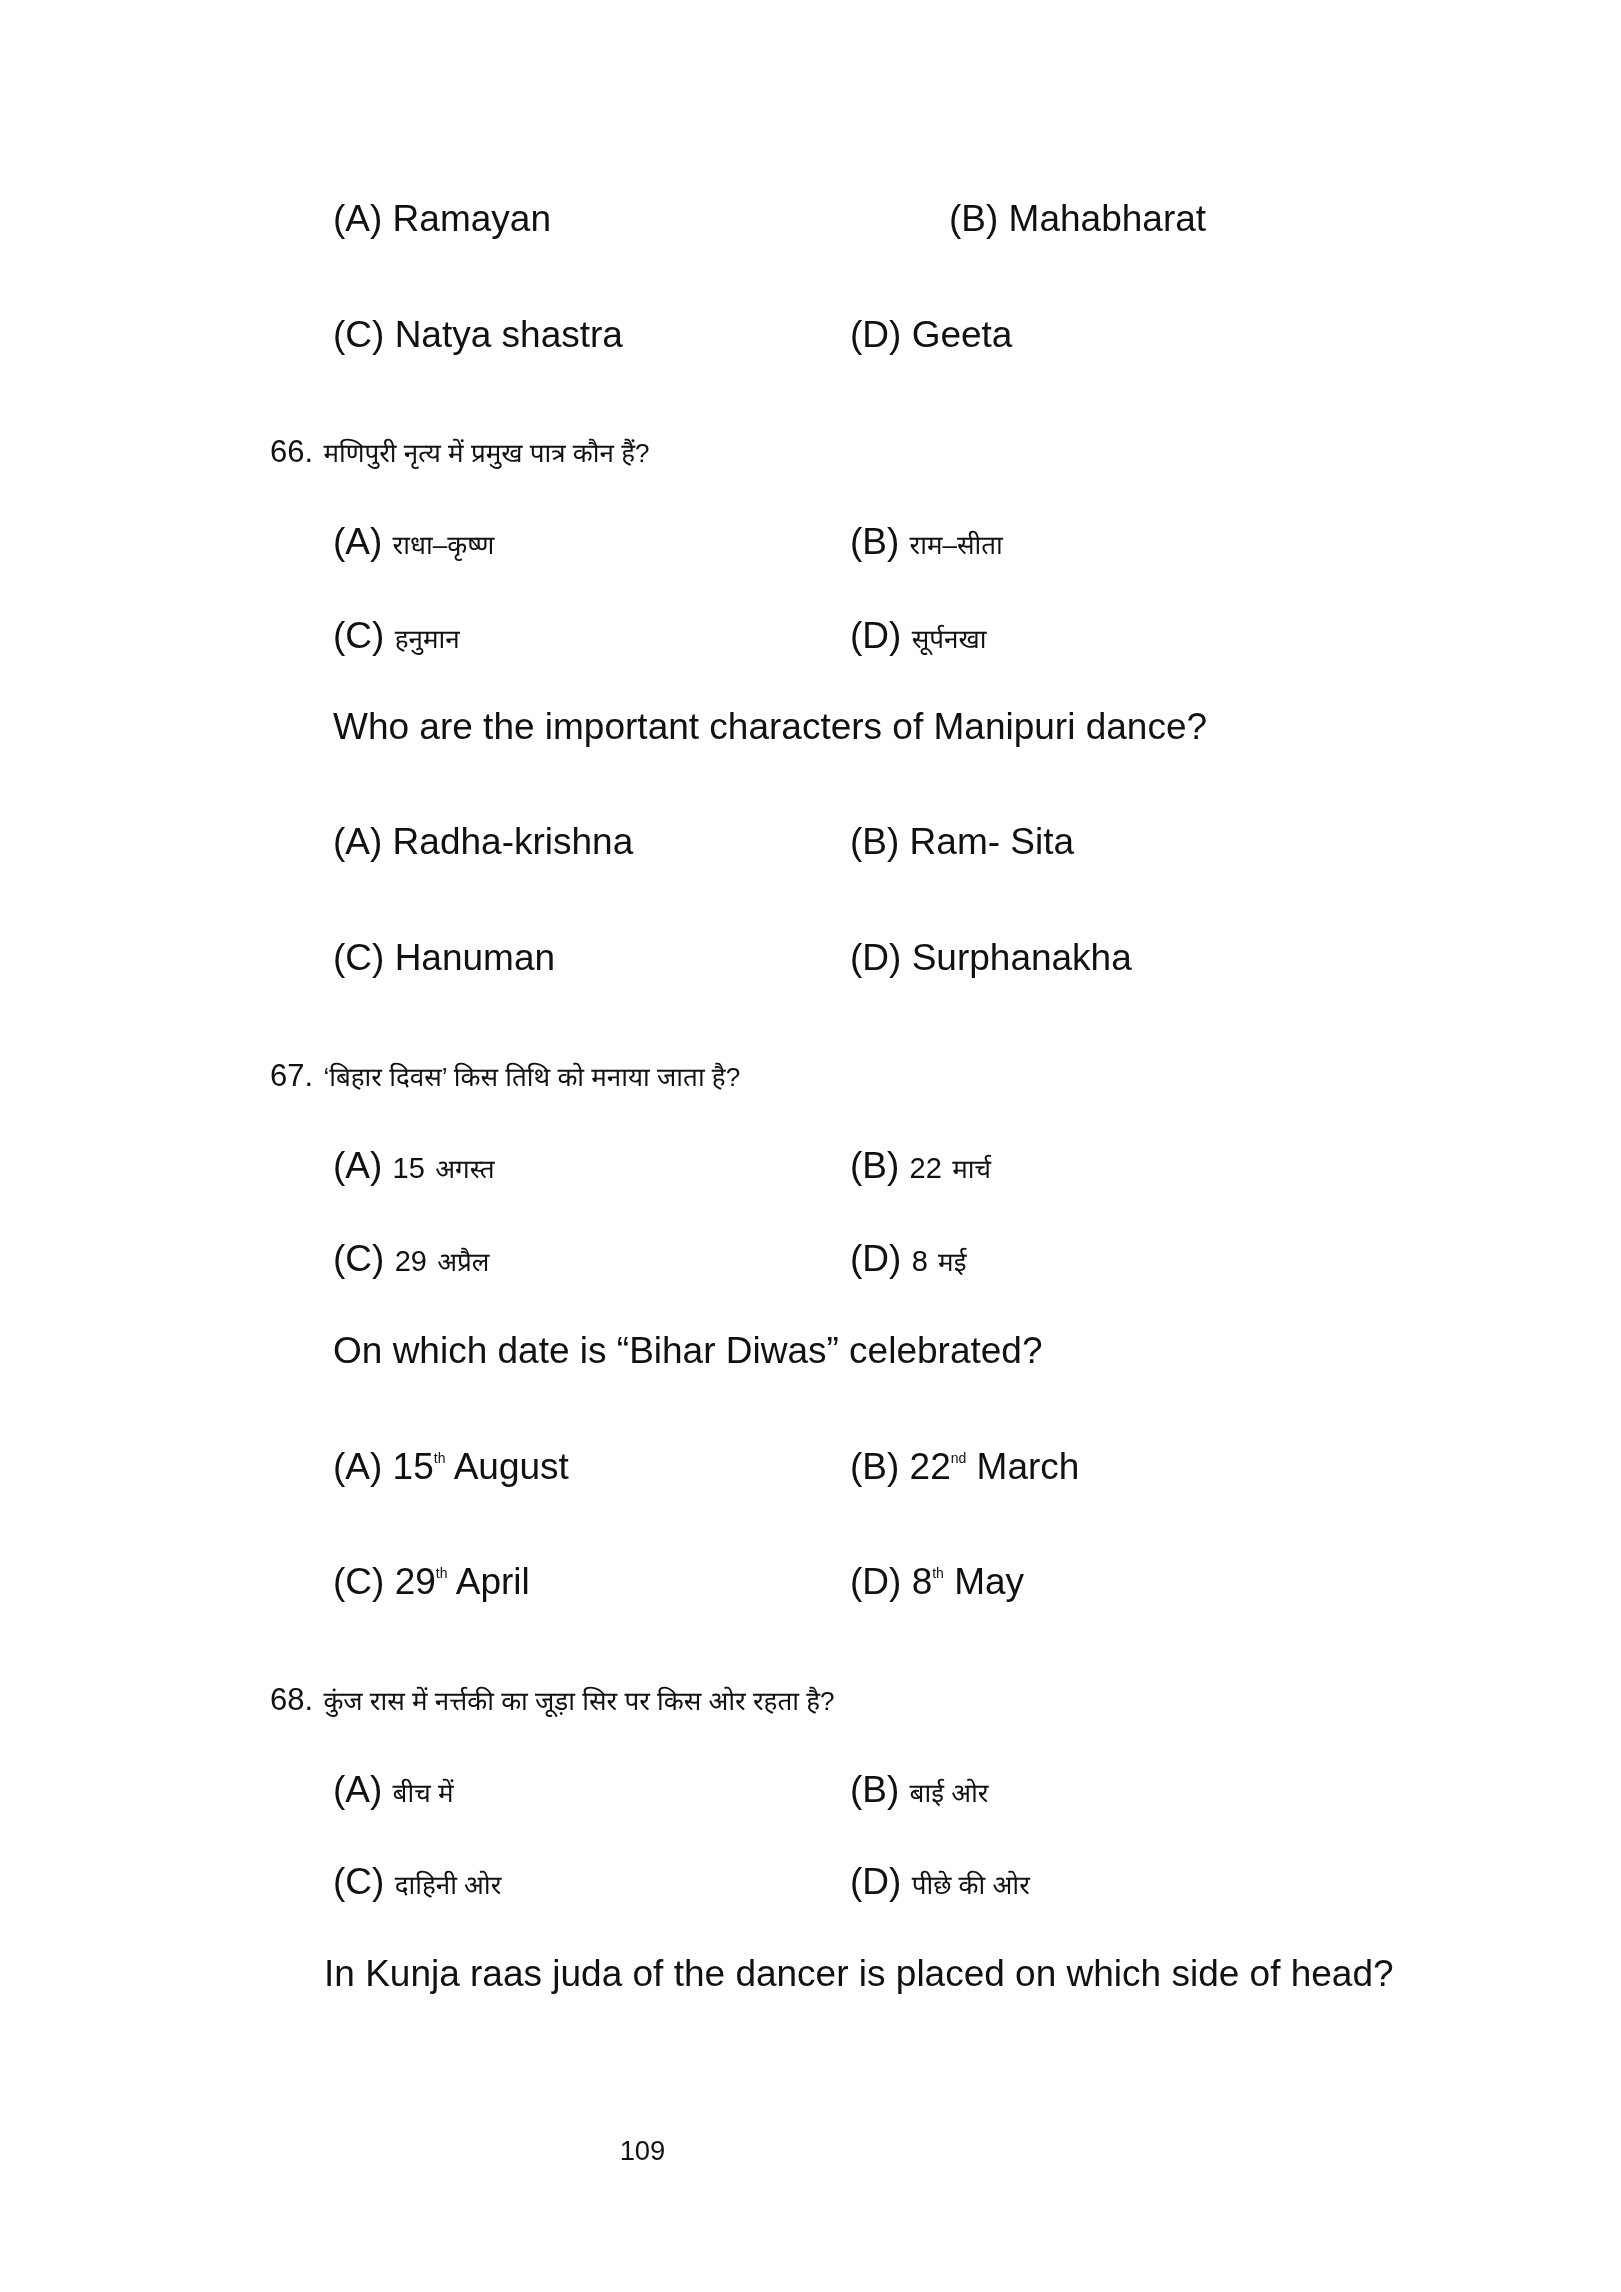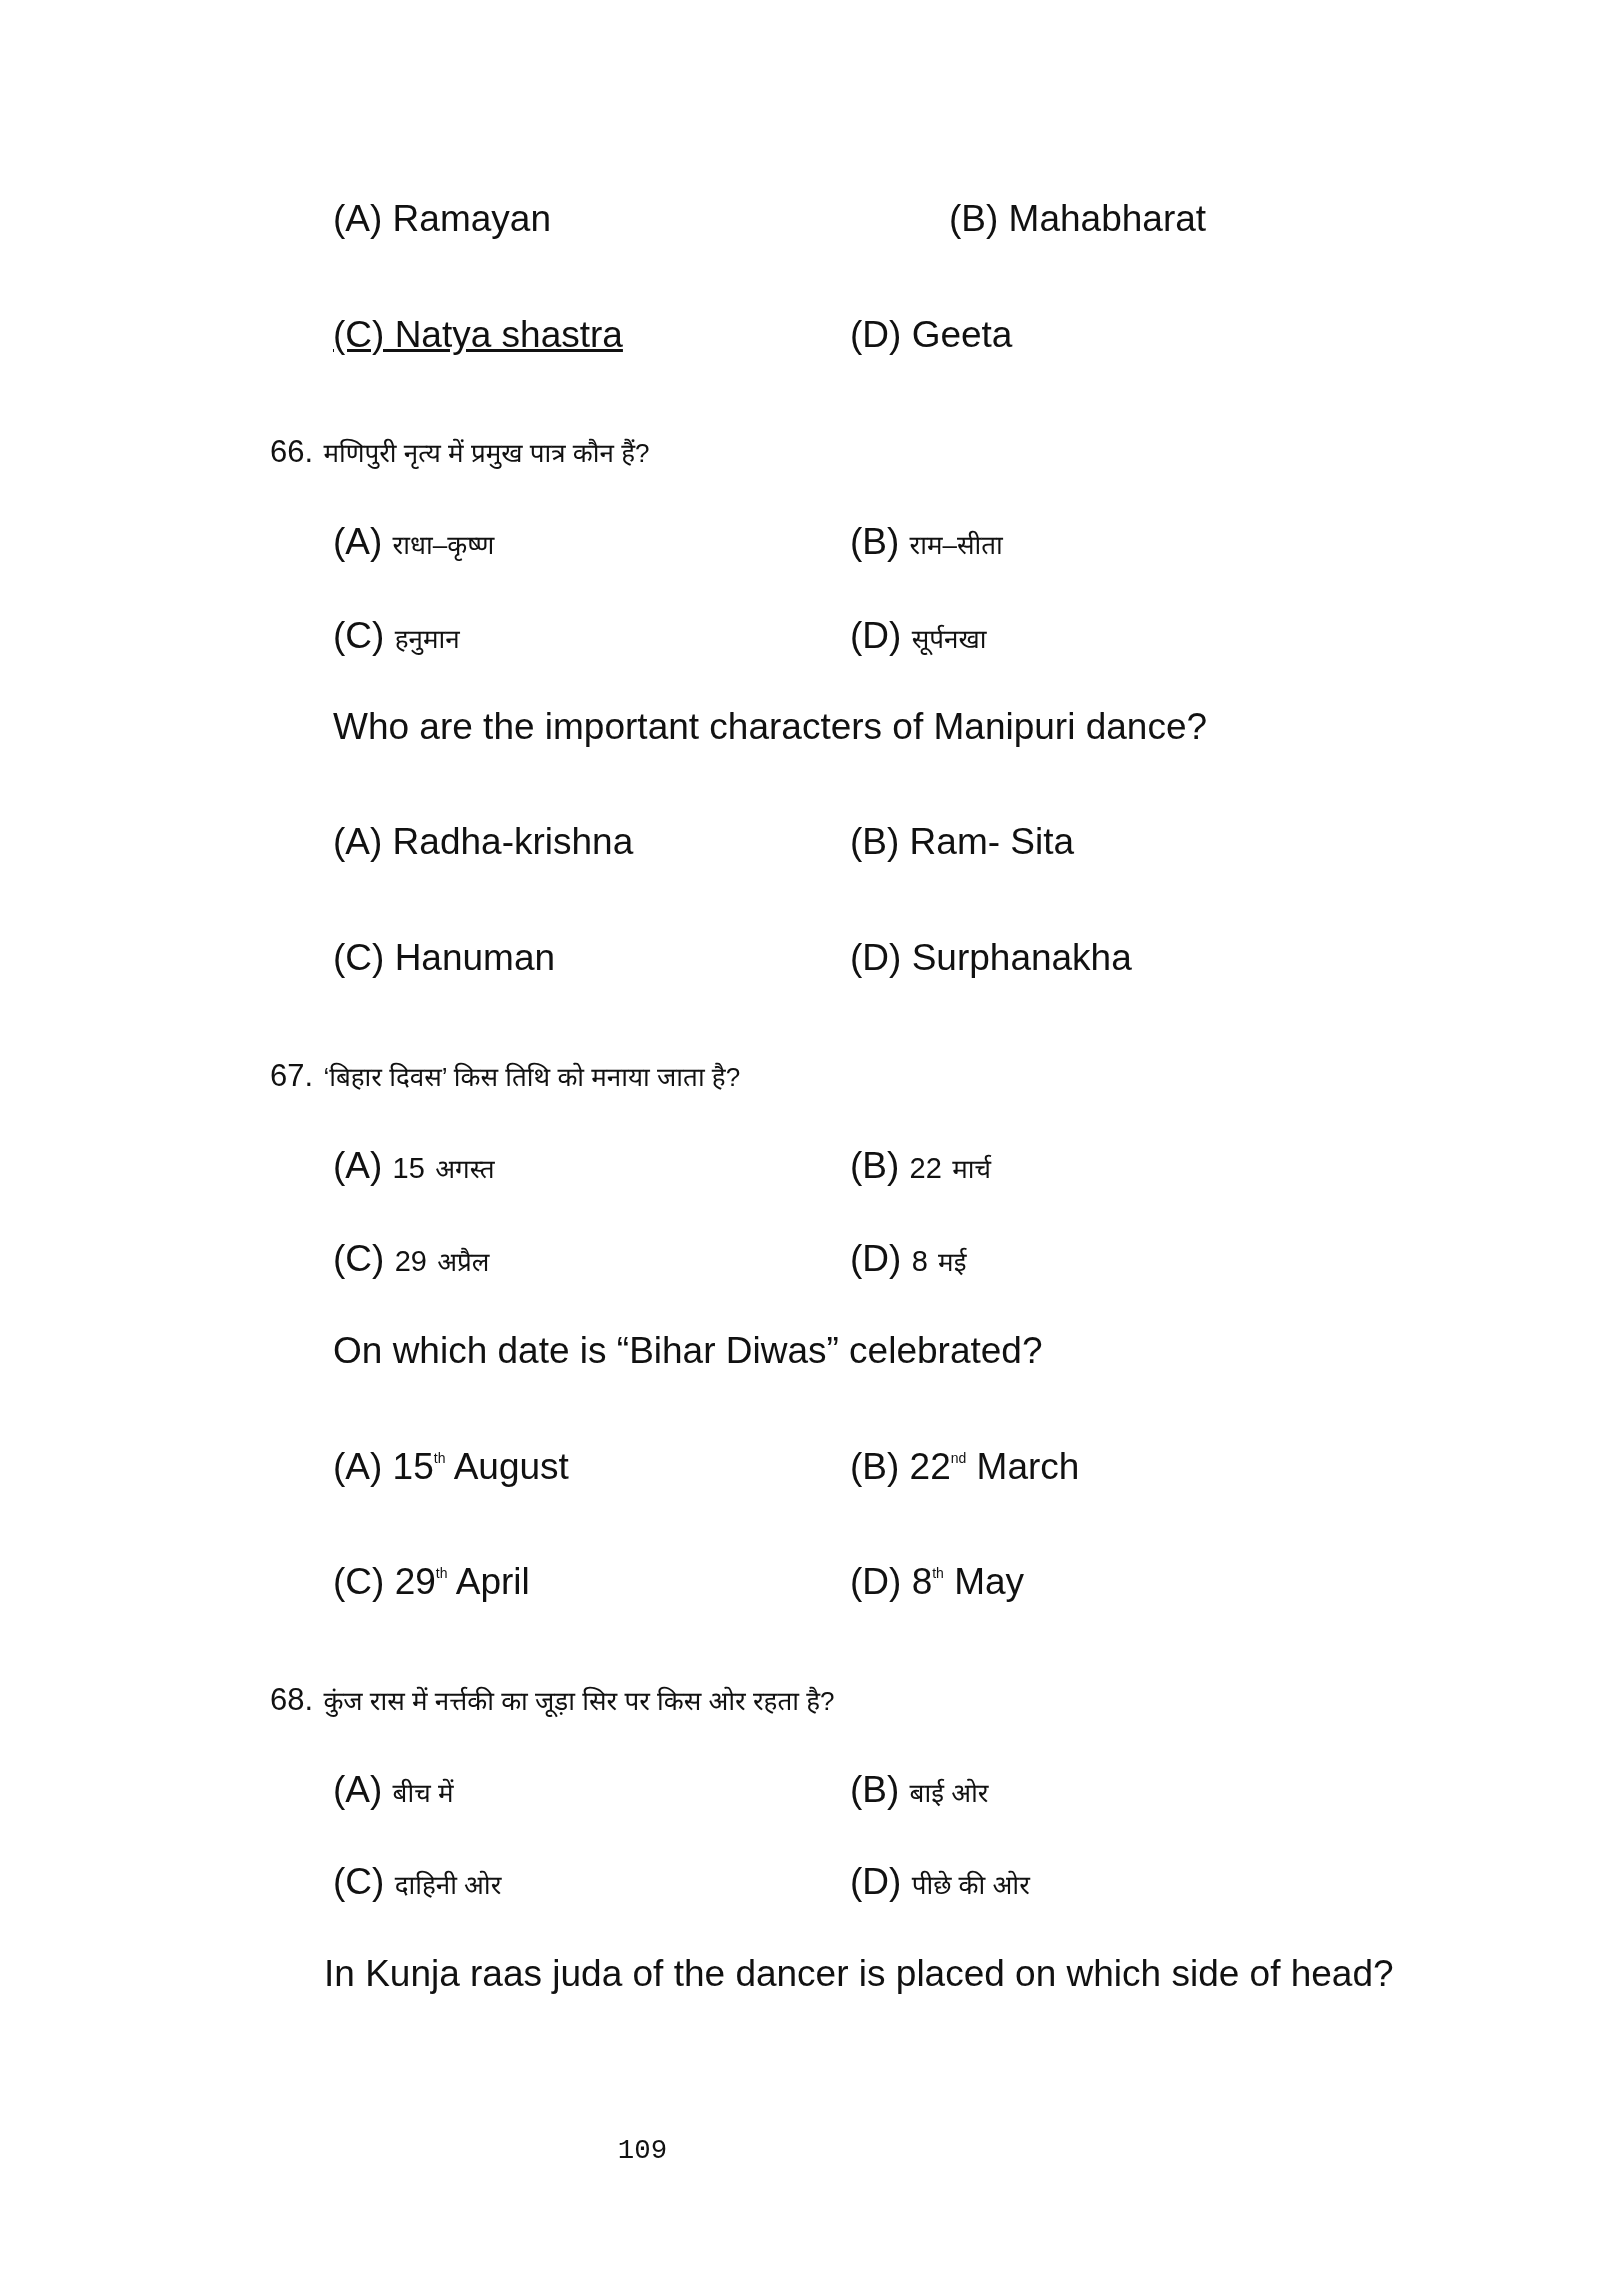--- a/index.html
+++ b/index.html
@@ -36,30 +36,30 @@
       font-size: 14px;
       vertical-align: 15.7px;
       line-height: 0;
     }
     .page-number {
       position: absolute;
       left: 0;
       width: 1285px;
       text-align: center;
       top: 2135px;
-      font-family: Liberation Mono, monospace;
+      font-family: Liberation Sans, sans-serif;
       font-size: 27.4px;
     }
   </style>
 </head>
 <body>
 
 <div class="line" style="left:333px; top:196px;">(A) Ramayan</div>
 <div class="line" style="left:949px; top:196px;">(B) Mahabharat</div>
-<div class="line" style="left:333px; top:312px;text-decoration:underline;">(C) Natya shastra</div>
+<div class="line" style="left:333px; top:312px;">(C) Natya shastra</div>
 <div class="line" style="left:850px; top:312px;">(D) Geeta</div>
 
 <div class="line" style="left:270px; top:427px;">
   <span class="qnum">66.</span>
   <span class="hindi">मणिपुरी नृत्य में प्रमुख पात्र कौन हैं?</span>
 </div>
 <div class="line" style="left:333px; top:519px;">
   <span>(A)</span>
   <span class="hindi">राधा–कृष्ण</span>
 </div>

